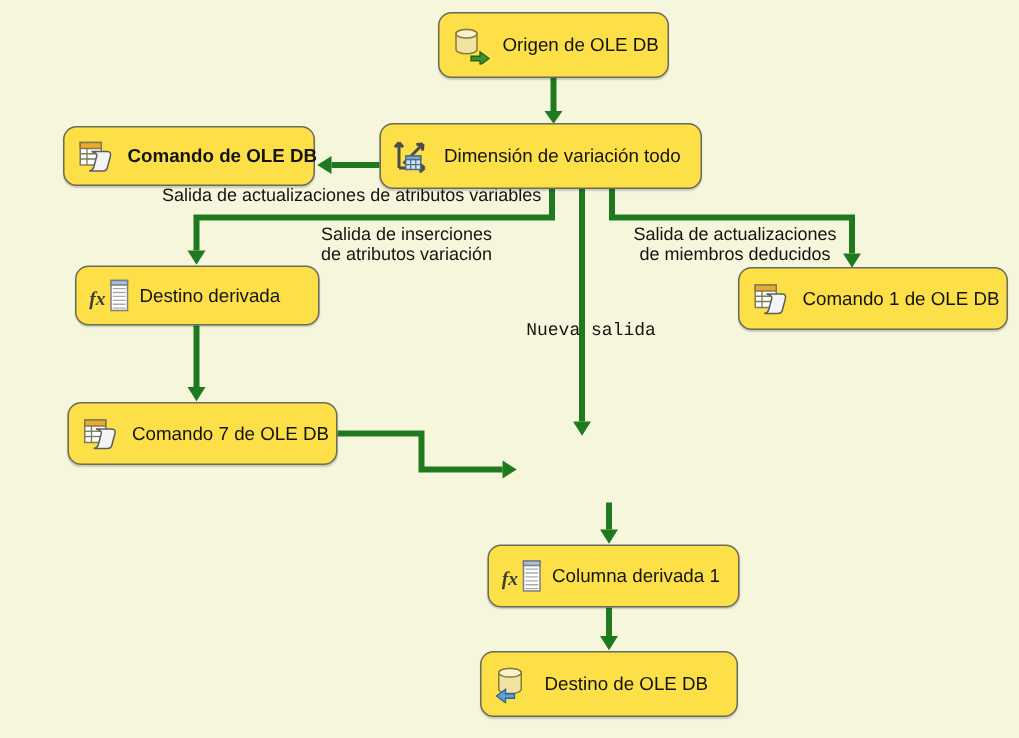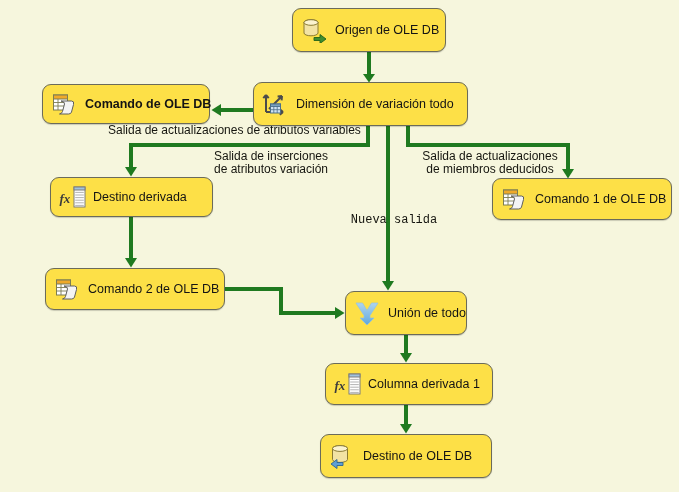--- a/index.html
+++ b/index.html
@@ -211,37 +211,23 @@
     <span class="ico">
       <svg viewBox="0 0 26 26" width="26" height="26">
         <rect x="2.5" y="4" width="14" height="15" fill="#ffffff" stroke="#7d7d52" stroke-width="1"></rect>
         <rect x="2.5" y="4" width="14" height="4" fill="#efa92a" stroke="#7d7d52" stroke-width="1"></rect>
         <line x1="2.5" y1="11.5" x2="16.5" y2="11.5" stroke="#7d7d52" stroke-width="0.9"></line>
         <line x1="2.5" y1="15" x2="16.5" y2="15" stroke="#7d7d52" stroke-width="0.9"></line>
         <line x1="7" y1="8" x2="7" y2="19" stroke="#7d7d52" stroke-width="0.9"></line>
         <path d="M10 10 L20.5 10 Q23.5 10 22.5 13.5 L20.5 21 Q20 23 17.5 23 L8.5 23 Q11 22.5 11.5 20.5 L13.5 13 Q14 11 10 10 Z" fill="#f4f4f4" stroke="#5e5e5e" stroke-width="1"></path>
       </svg>
     </span>
-    <span class="label">Comando 2 de OLE DB</span>
-  </div>
-
-  <div class="node" style="left:345px; top:291px; width:122px; height:44px;">
-    <span class="ico">
-      <svg viewBox="0 0 26 26" width="26" height="26">
-        <defs>
-          <linearGradient id="ublue" x1="0" y1="0" x2="0" y2="1">
-            <stop offset="0%" stop-color="#aed4ef"></stop>
-            <stop offset="100%" stop-color="#5fa8dd"></stop>
-          </linearGradient>
-        </defs>
-        <path d="M2 3 L8.5 3 L13 10.5 L17.5 3 L24 3 L16 15.5 L16 18 L20 18 L13 25 L6 18 L10 18 L10 15.5 Z" fill="url(#ublue)" stroke="#8fc2e4" stroke-width="0.7"></path>
-      </svg>
-    </span>
-    <span class="label">Unión de todo</span>
-  </div>
+    <span class="label">Comando 7 de OLE DB</span>
+  </div>
+
 
   <div class="node" style="left:325px; top:363px; width:168px; height:42px;">
     <span class="ico">
       <svg viewBox="0 0 30 26" width="30" height="26">
         <text x="0.5" y="19" font-family="Liberation Serif, serif" font-size="13" font-style="italic" font-weight="bold" fill="#3c3c3c">fx</text>
         <rect x="15" y="3" width="11" height="20" fill="#ffffff" stroke="#7d7d7d" stroke-width="1"></rect>
         <rect x="15" y="3" width="11" height="3" fill="#9fc2e0" stroke="#7d7d7d" stroke-width="1"></rect>
         <line x1="16.2" y1="8.4" x2="24.8" y2="8.4" stroke="#aaaaaa" stroke-width="0.9"></line>
         <line x1="16.2" y1="11" x2="24.8" y2="11" stroke="#aaaaaa" stroke-width="0.9"></line>
         <line x1="16.2" y1="13.6" x2="24.8" y2="13.6" stroke="#aaaaaa" stroke-width="0.9"></line>

